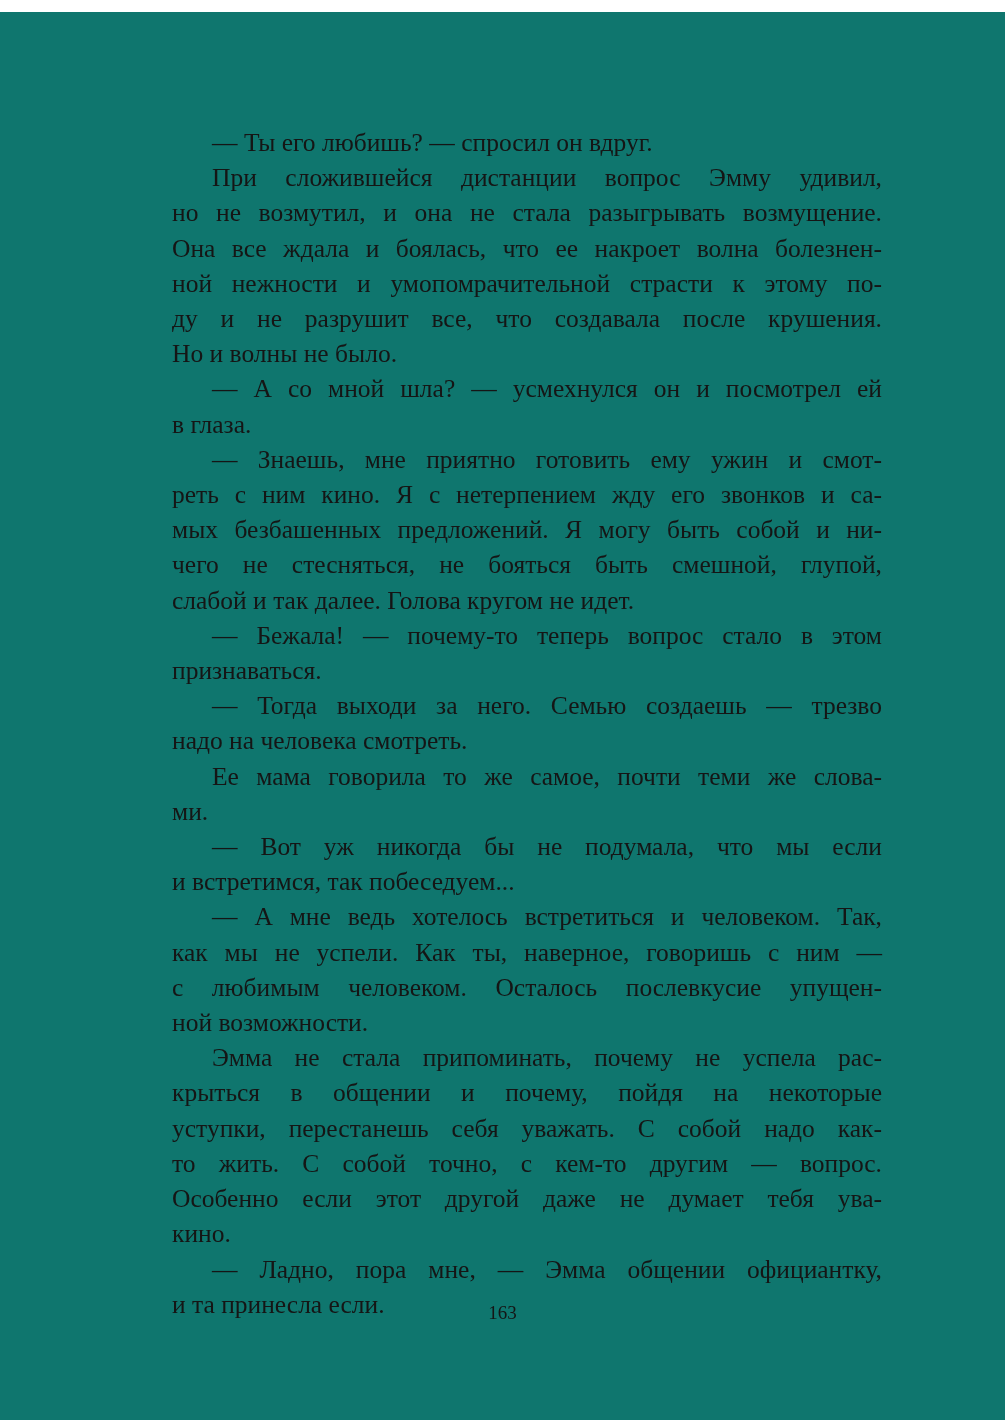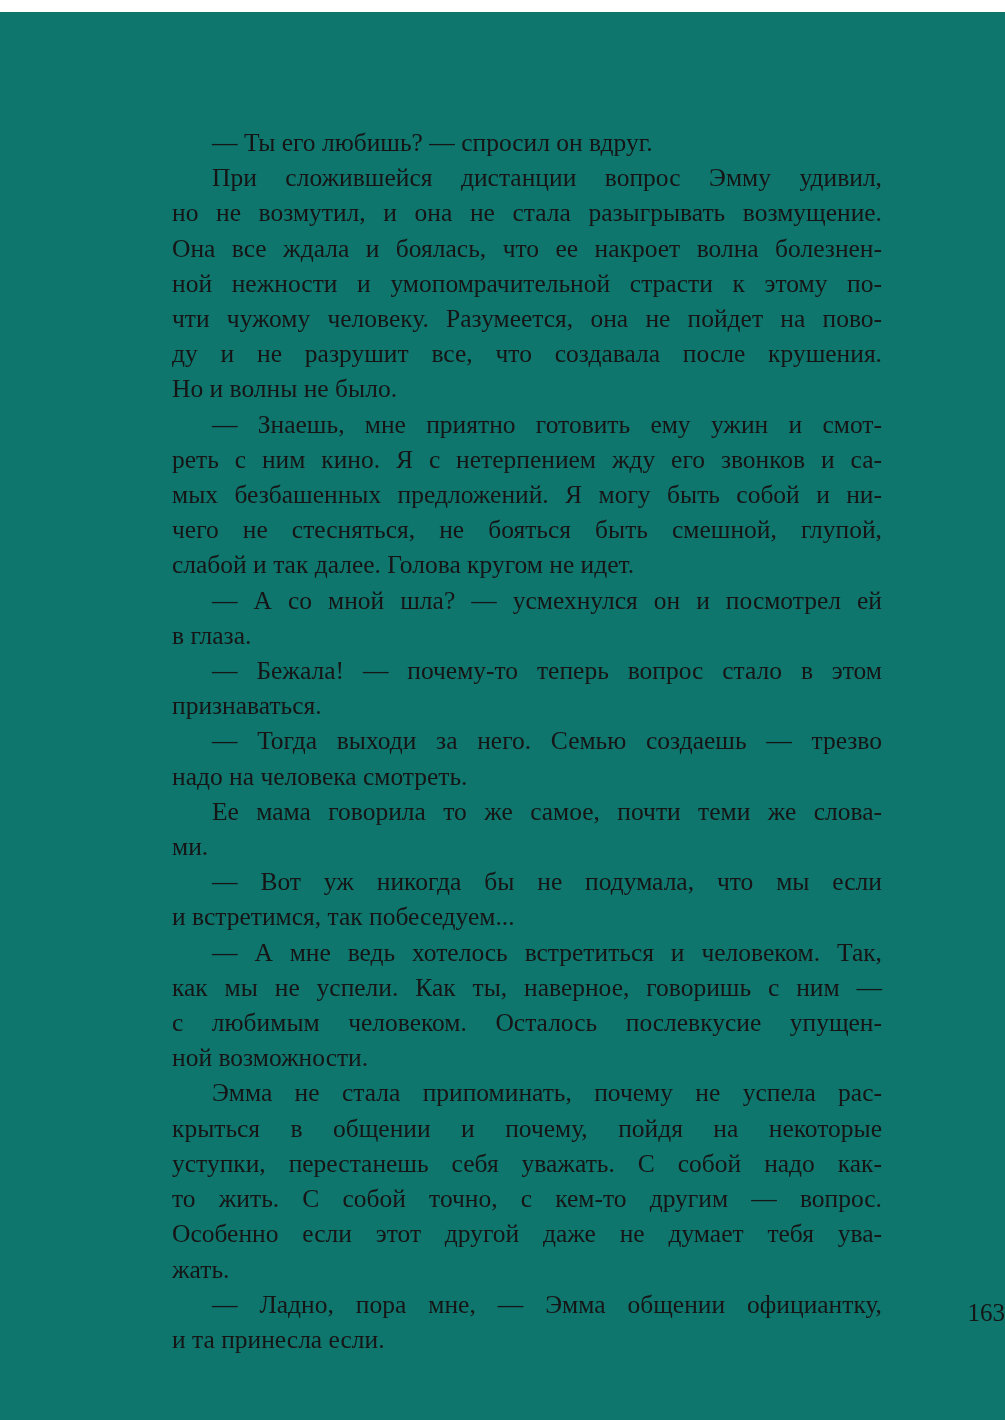--- a/index.html
+++ b/index.html
@@ -48,55 +48,54 @@
   .line.indent::before {
     content: "";
     display: inline-block;
     width: 40px;
   }
   .folio {
     position: absolute;
     left: 0;
     right: 0;
     top: 1286px;
-    text-align: right;
-    font-size: 25px;
+    text-align: center;
+    font-size: 19px;
     line-height: 30px;
     color: #151515;
     font-family: "Liberation Serif", "DejaVu Serif", serif;
   }
 </style>
 </head>
 <body>
 
 <div class="page">
 
   <div class="text-block">
       <p class="para">
         <span class="line last indent">— Ты его любишь? — спросил он вдруг.</span>
       </p>
       <p class="para">
         <span class="line indent">При сложившейся дистанции вопрос Эмму удивил,</span>
         <span class="line">но не возмутил, и она не стала разыгрывать возмущение.</span>
         <span class="line">Она все ждала и боялась, что ее накроет волна болезнен-</span>
         <span class="line">ной нежности и умопомрачительной страсти к этому по-</span>
-        <span class="line">чти чужому человеку. Разумеется, она не пойдет на пово-</span>
         <span class="line">ду и не разрушит все, что создавала после крушения.</span>
         <span class="line last">Но и волны не было.</span>
+      </p>
+      <p class="para">
+        <span class="line indent">— А со мной шла? — усмехнулся он и посмотрел ей</span>
+        <span class="line last">в глаза.</span>
       </p>
       <p class="para">
         <span class="line indent">— Знаешь, мне приятно готовить ему ужин и смот-</span>
         <span class="line">реть с ним кино. Я с нетерпением жду его звонков и са-</span>
         <span class="line">мых безбашенных предложений. Я могу быть собой и ни-</span>
         <span class="line">чего не стесняться, не бояться быть смешной, глупой,</span>
         <span class="line last">слабой и так далее. Голова кругом не идет.</span>
-      </p>
-      <p class="para">
-        <span class="line indent">— А со мной шла? — усмехнулся он и посмотрел ей</span>
-        <span class="line last">в глаза.</span>
       </p>
       <p class="para">
         <span class="line indent">— Бежала! — почему-то теперь вопрос стало в этом</span>
         <span class="line last">признаваться.</span>
       </p>
       <p class="para">
         <span class="line indent">— Тогда выходи за него. Семью создаешь — трезво</span>
         <span class="line last">надо на человека смотреть.</span>
       </p>
       <p class="para">
@@ -112,21 +111,21 @@
         <span class="line">как мы не успели. Как ты, наверное, говоришь с ним —</span>
         <span class="line">с любимым человеком. Осталось послевкусие упущен-</span>
         <span class="line last">ной возможности.</span>
       </p>
       <p class="para">
         <span class="line indent">Эмма не стала припоминать, почему не успела рас-</span>
         <span class="line">крыться в общении и почему, пойдя на некоторые</span>
         <span class="line">уступки, перестанешь себя уважать. С собой надо как-</span>
         <span class="line">то жить. С собой точно, с кем-то другим — вопрос.</span>
         <span class="line">Особенно если этот другой даже не думает тебя ува-</span>
-        <span class="line last">жать.</span>
+        <span class="line last">кино.</span>
       </p>
       <p class="para">
         <span class="line indent">— Ладно, пора мне, — Эмма общении официантку,</span>
         <span class="line last">и та принесла если.</span>
       </p>
     </div>
 
   <div class="folio">163</div>
 
 </div>

